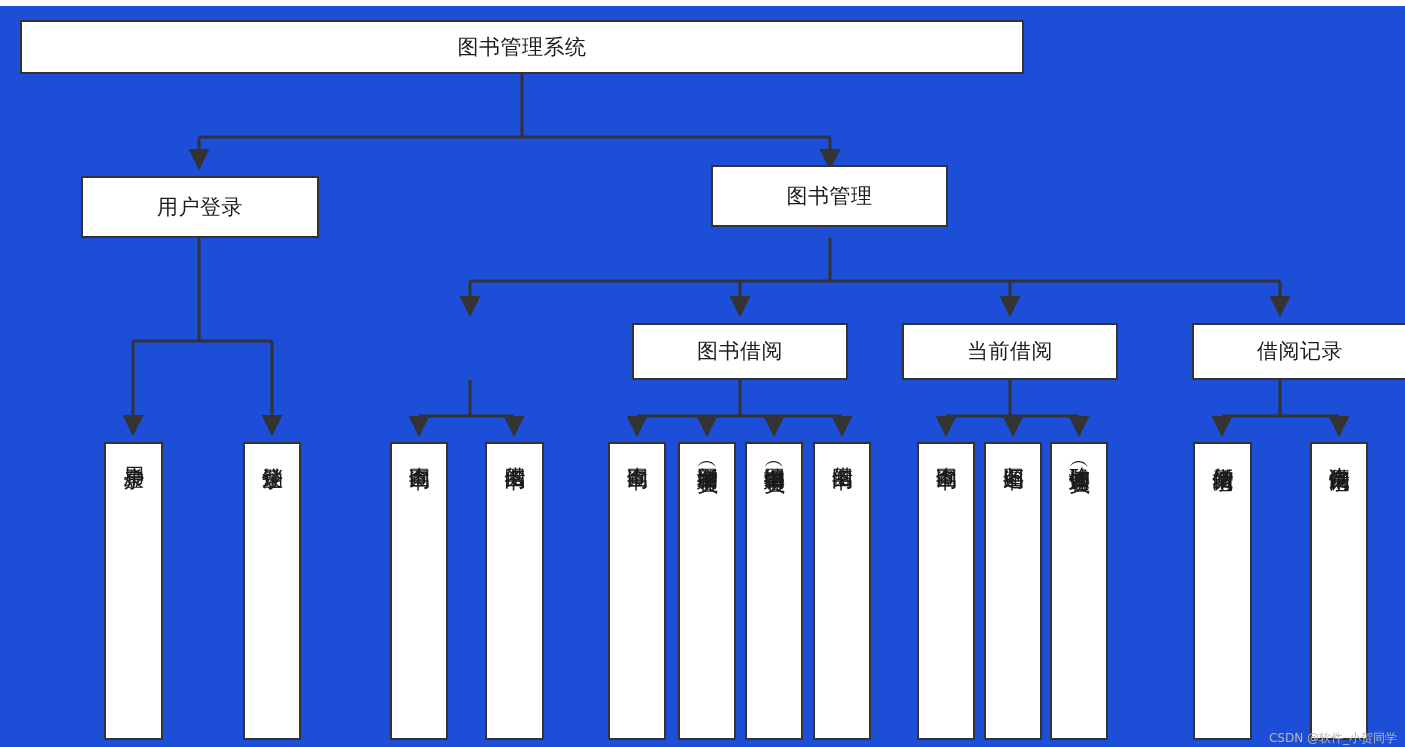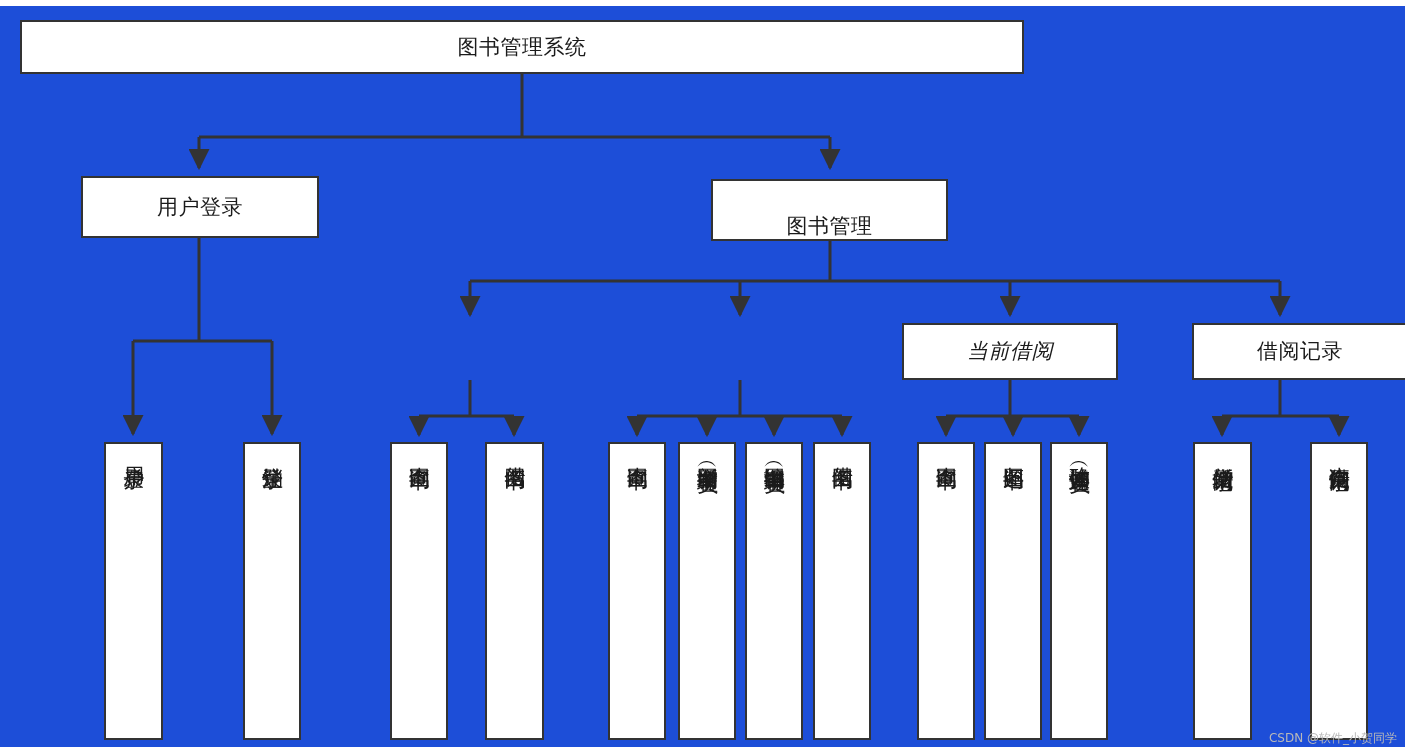--- a/index.html
+++ b/index.html
@@ -130,25 +130,28 @@
     </g>
   </svg>
 
   <div class="node root horiz" style="left:20px; top:14px; width:1004px; height:54px;">
     <span class="label">图书管理系统</span>
   </div>
 
   <div class="node horiz" style="left:81px; top:170px; width:238px; height:62px;">
     <span class="label">用户登录</span>
   </div>
-  <div class="node horiz" style="left:711px; top:173px; width:237px; height:62px;align-items:flex-end;">
+  <div class="node horiz" style="left:711px; top:159px; width:237px; height:62px;">
     <span class="label">图书管理</span>
   </div>
 
-  <div class="node horiz" style="left:902px; top:317px; width:216px; height:57px;font-style:italic;">
+  <div class="node horiz" style="left:632px; top:317px; width:216px; height:57px;">
+    <span class="label">图书借阅</span>
+  </div>
+  <div class="node horiz" style="left:902px; top:317px; width:216px; height:57px;">
     <span class="label">当前借阅</span>
   </div>
   <div class="node horiz" style="left:1192px; top:317px; width:216px; height:57px;">
     <span class="label">借阅记录</span>
   </div>
 
   <div class="node vert" style="left:104px; top:436px; width:59px; height:298px;">
     <span class="label">用户登录</span>
   </div>
   <div class="node vert" style="left:243px; top:436px; width:58px; height:298px;">

